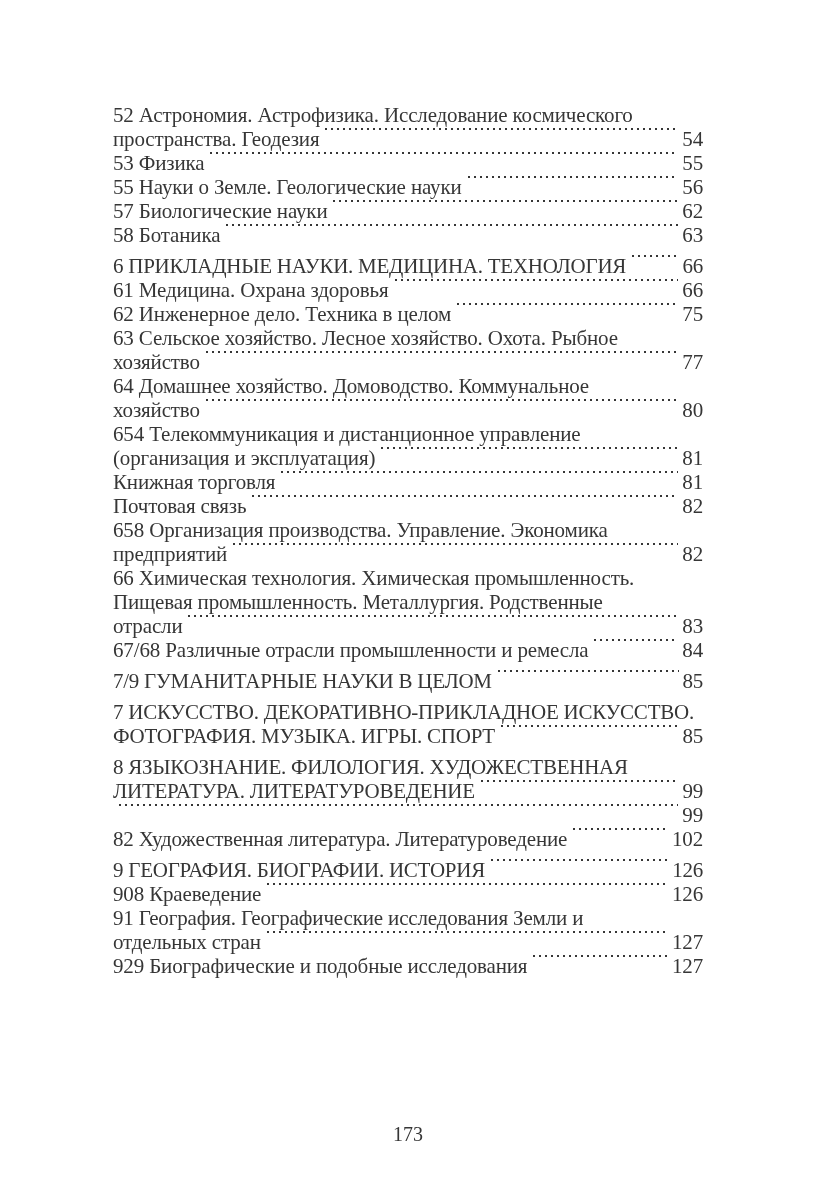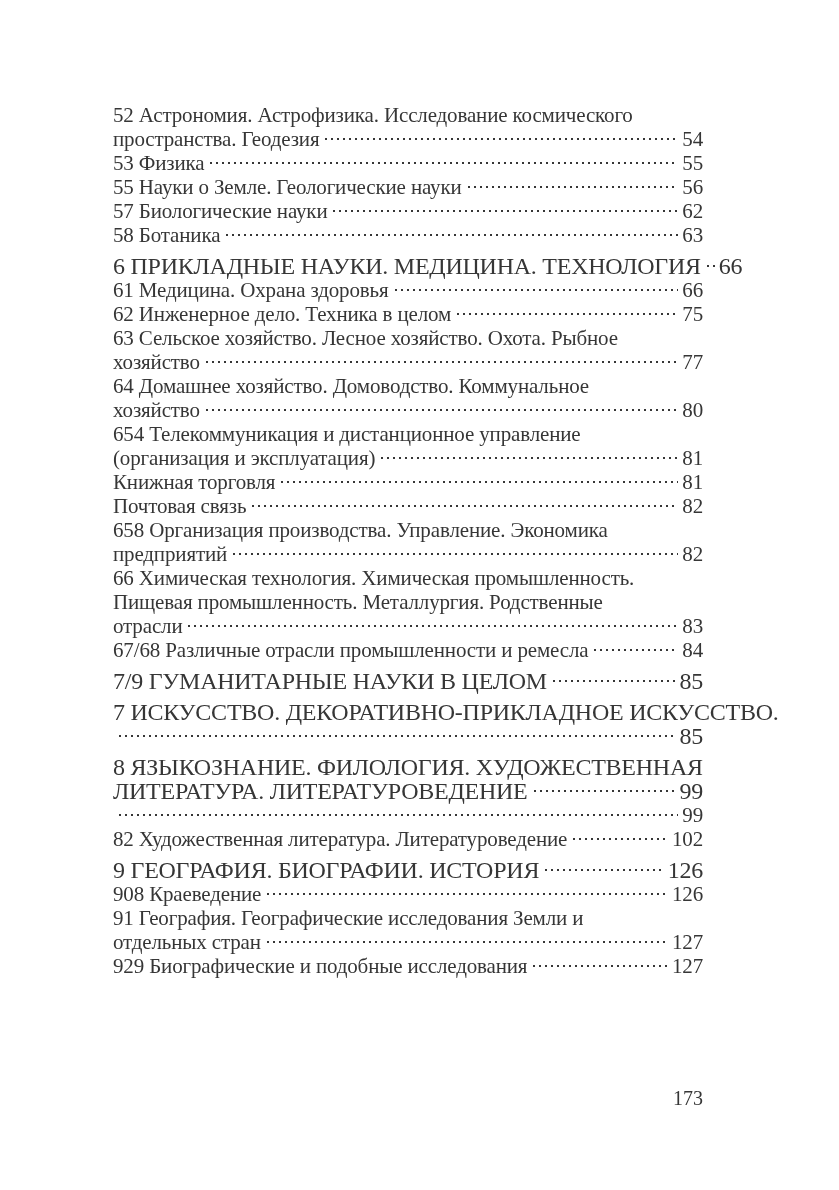--- a/index.html
+++ b/index.html
@@ -19,47 +19,47 @@
   }
   .toc {
     position: absolute;
     left: 113px; top: 103px;
     width: 590px;
   }
   .entry { margin: 0; }
   .entry.heading { margin-top: 7px; }
   .line {
     display: flex;
-    align-items: center;
+    align-items: flex-start;
     height: 24px;
     line-height: 24px;
     font-size: 21px;
     letter-spacing: -0.15px;
     white-space: pre;
   }
   .entry.heading .line {
-    font-size: 24px;
+    font-size: 21px;
     letter-spacing: -0.25px;
   }
   .leader {
     flex: 1 1 auto;
     min-width: 10px;
     height: 4px;
     margin: 0 4px;
     background-image: radial-gradient(circle at center, var(--ink) 1.2px, rgba(0,0,0,0) 1.4px);
     background-size: 6px 4px;
     background-repeat: repeat-x;
     background-position: left bottom;
   }
   .page-num { flex: 0 0 auto; }
   .folio {
     position: absolute;
-    left: 113px; top: 1086px;
+    left: 113px; top: 1122px;
     width: 590px;
-    text-align: right;
+    text-align: center;
     font-size: 20px;
     line-height: 24px;
   }
 </style>
 </head>
 <body>
 
 <div class="sheet">
   <main class="toc" id="toc">
       <div class="entry">
@@ -115,21 +115,21 @@
         <div class="line"><span class="text">отрасли</span><div class="leader"></div><span class="page-num">83</span></div>
       </div>
       <div class="entry">
         <div class="line"><span class="text">67/68 Различные отрасли промышленности и ремесла</span><div class="leader"></div><span class="page-num">84</span></div>
       </div>
       <div class="entry heading">
         <div class="line"><span class="text">7/9 ГУМАНИТАРНЫЕ НАУКИ В ЦЕЛОМ</span><div class="leader"></div><span class="page-num">85</span></div>
       </div>
       <div class="entry heading">
         <div class="line"><span class="text">7 ИСКУССТВО. ДЕКОРАТИВНО-ПРИКЛАДНОЕ ИСКУССТВО.</span></div>
-        <div class="line"><div class="leader"></div><span class="page-num">85</span></div>
+        <div class="line"><span class="text">ФОТОГРАФИЯ. МУЗЫКА. ИГРЫ. СПОРТ</span><div class="leader"></div><span class="page-num">85</span></div>
       </div>
       <div class="entry heading">
         <div class="line"><span class="text">8 ЯЗЫКОЗНАНИЕ. ФИЛОЛОГИЯ. ХУДОЖЕСТВЕННАЯ</span></div>
         <div class="line"><span class="text">ЛИТЕРАТУРА. ЛИТЕРАТУРОВЕДЕНИЕ</span><div class="leader"></div><span class="page-num">99</span></div>
       </div>
       <div class="entry">
         <div class="line"><div class="leader"></div><span class="page-num">99</span></div>
       </div>
       <div class="entry">
         <div class="line"><span class="text">82 Художественная литература. Литературоведение</span><div class="leader"></div><span class="page-num">102</span></div>

